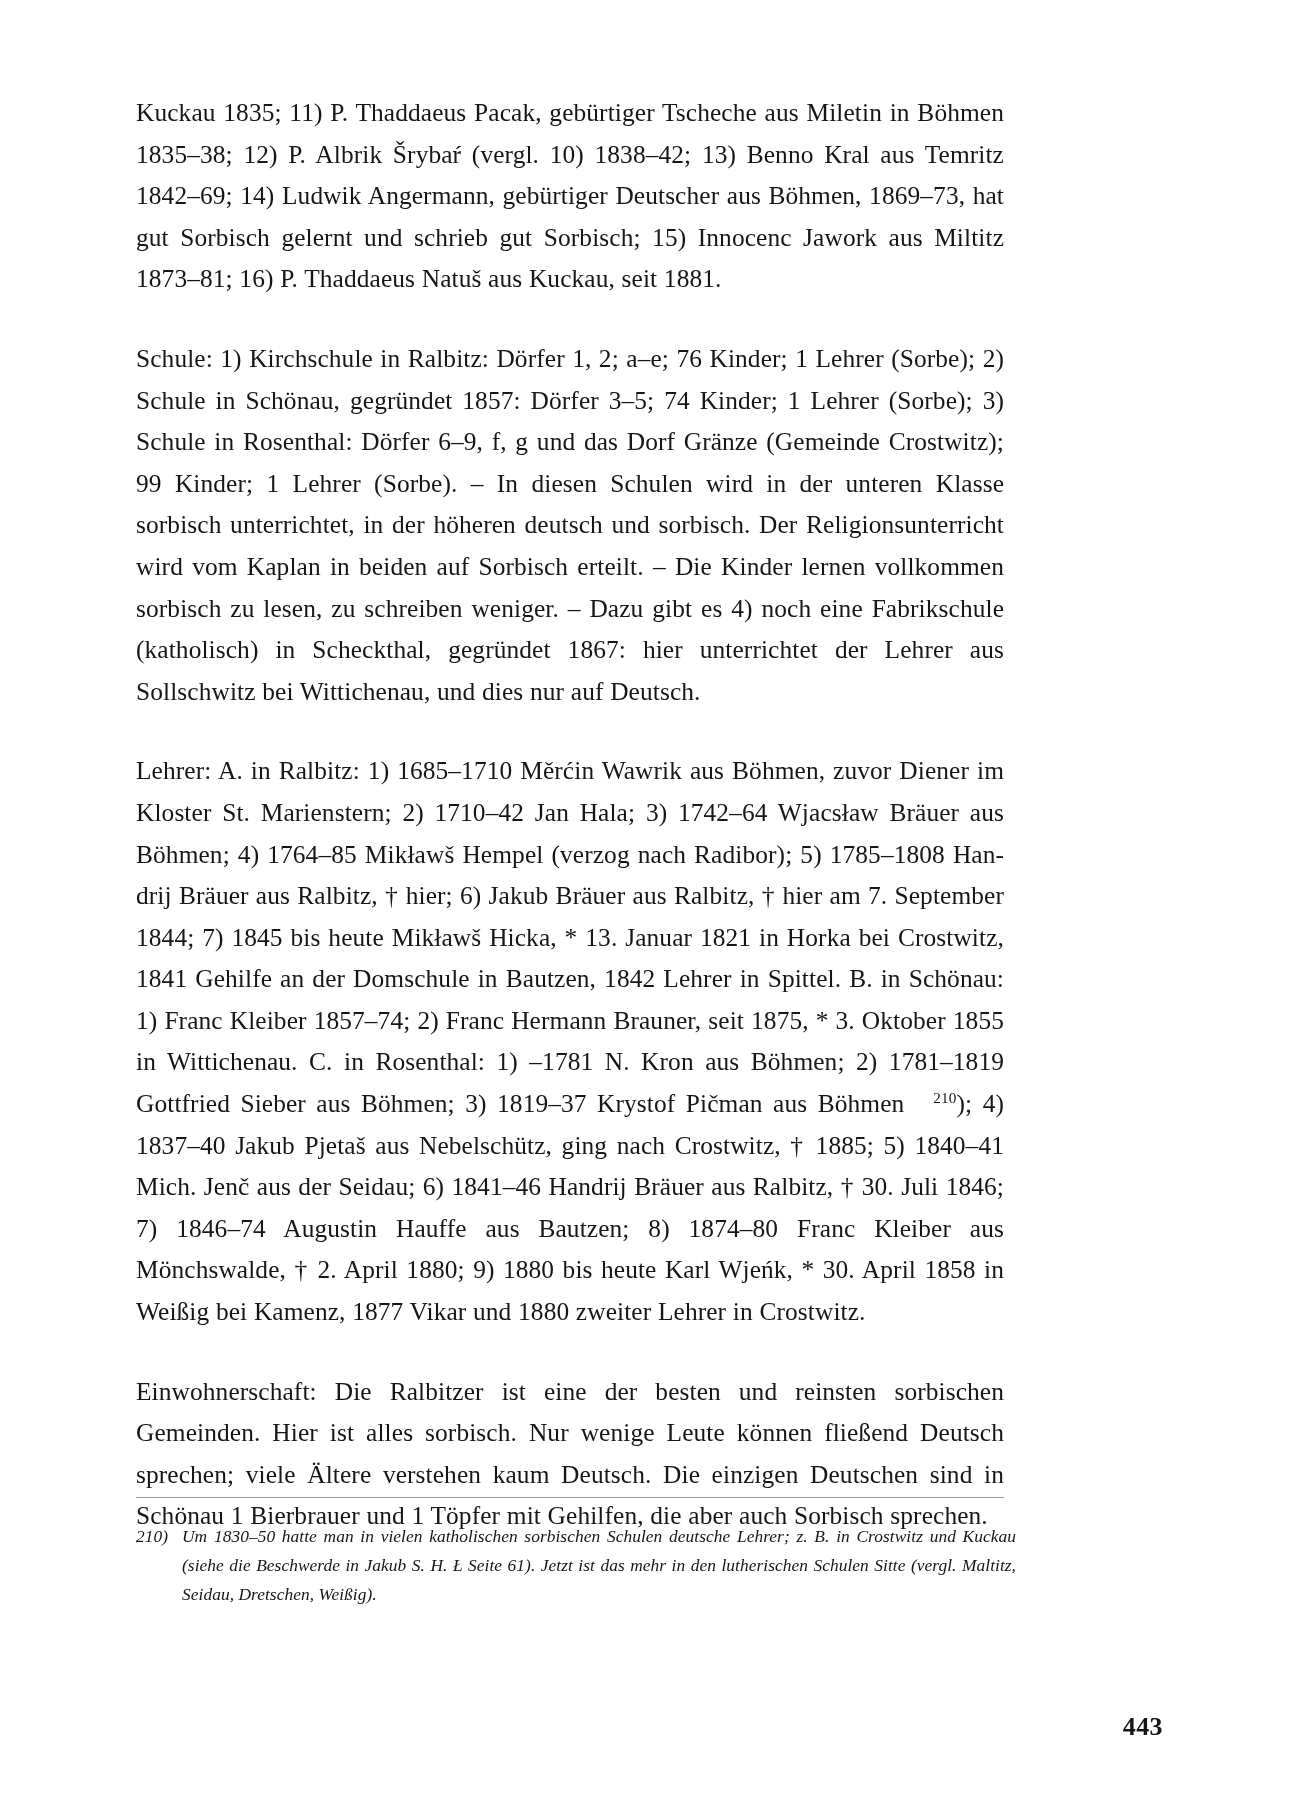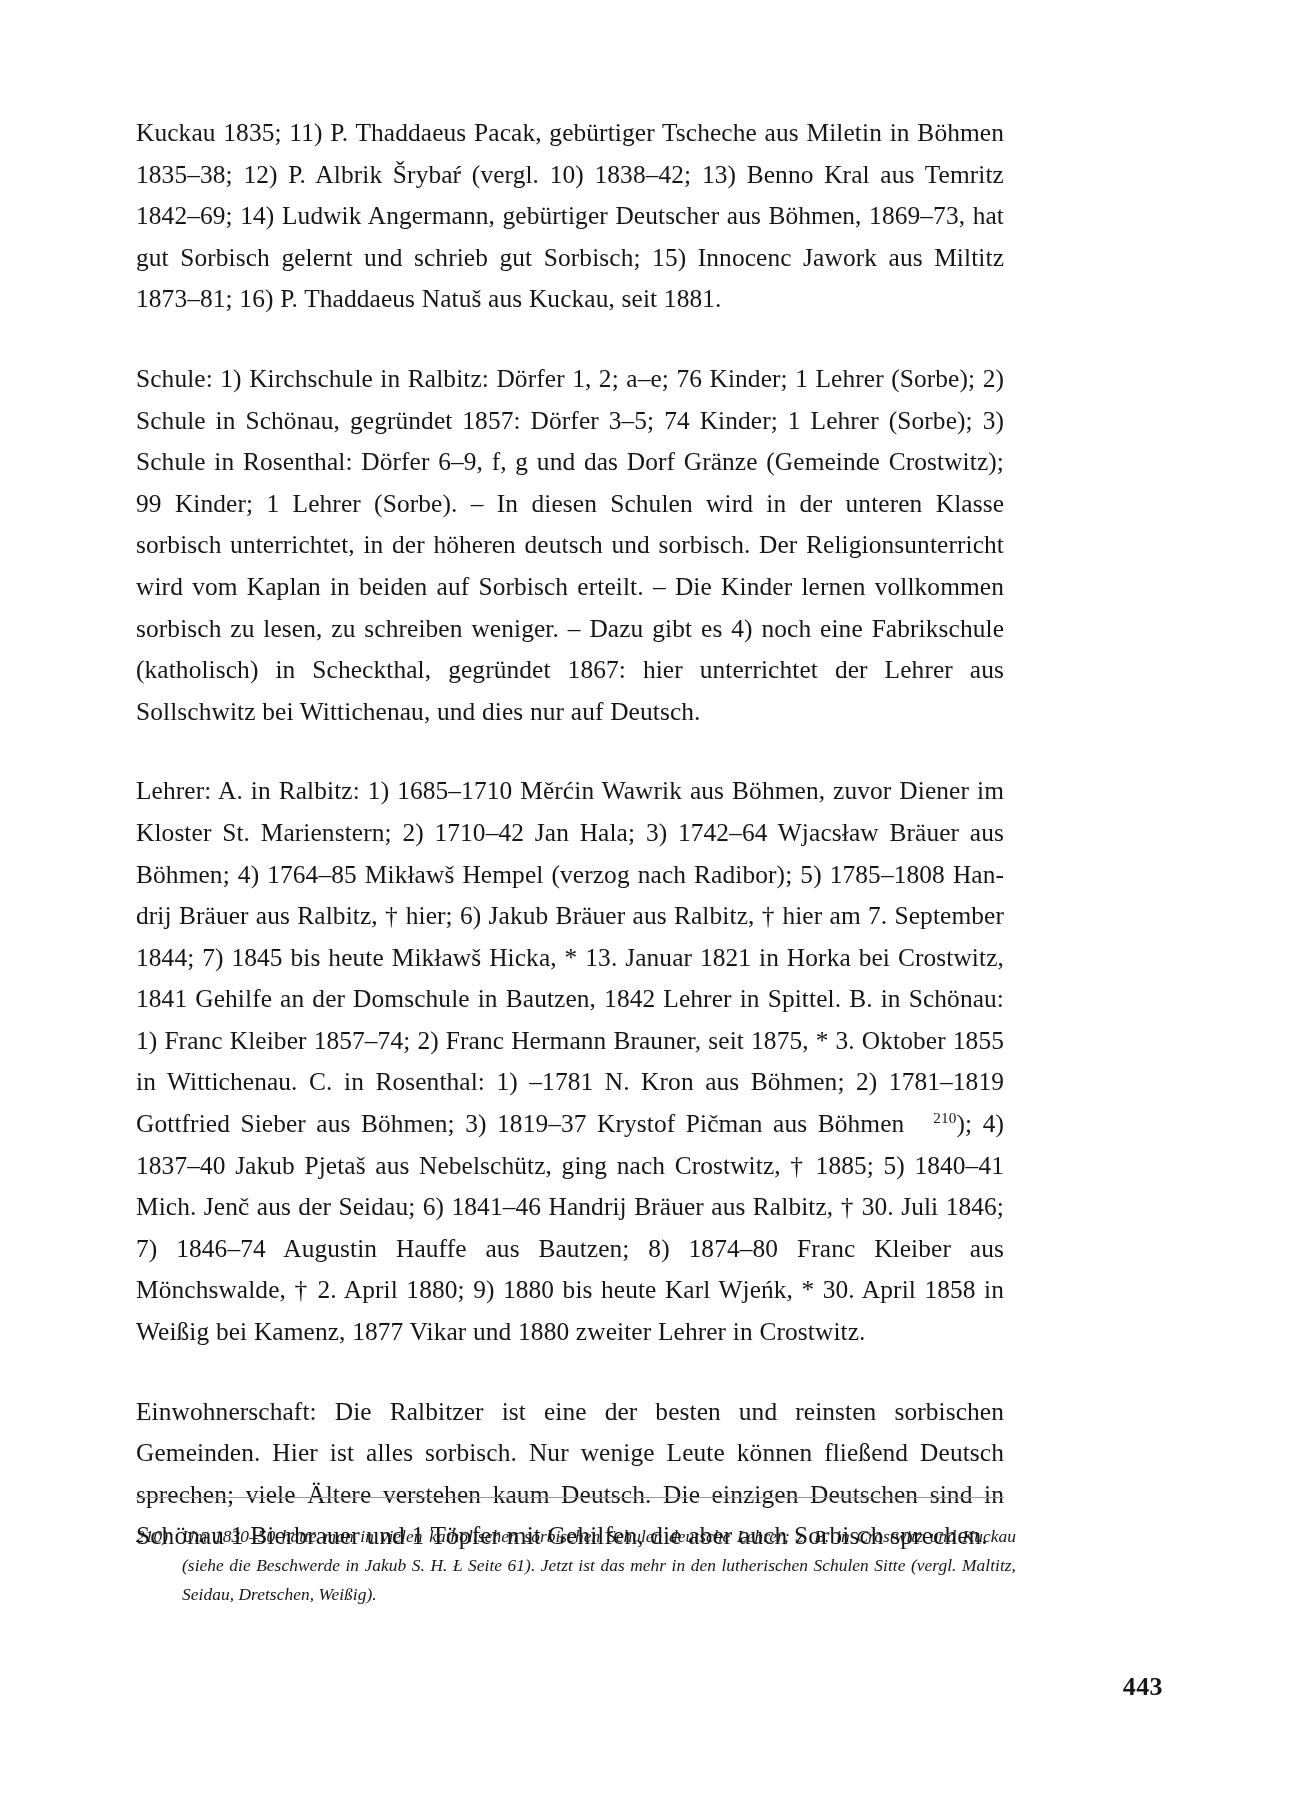--- a/index.html
+++ b/index.html
@@ -15,21 +15,21 @@
     margin: 0 auto;
     background: #ffffff;
     box-sizing: border-box;
     font-family: "Liberation Serif", "DejaVu Serif", serif;
     color: #16161a;
     overflow: hidden;
   }
   .content {
     position: absolute;
     left: 136px;
-    top: 112px;
+    top: 92px;
     width: 868px;
   }
   p.body-par {
     margin: 0 0 38px 0;
     font-size: 25.4px;
     line-height: 41.6px;
     text-align: justify;
     text-justify: inter-word;
     hyphens: manual;
     -webkit-hyphens: manual;
@@ -69,21 +69,21 @@
     letter-spacing: 0.05px;
   }
   .footnote .fn-num {
     display: inline-block;
     width: 46px;
     text-indent: 0;
   }
   .page-number {
     position: absolute;
     right: 136px;
-    top: 1672px;
+    top: 1712px;
     font-size: 26px;
     font-weight: bold;
     letter-spacing: 0.4px;
   }
 </style>
 </head>
 <body>
 
 <div class="page">
 

